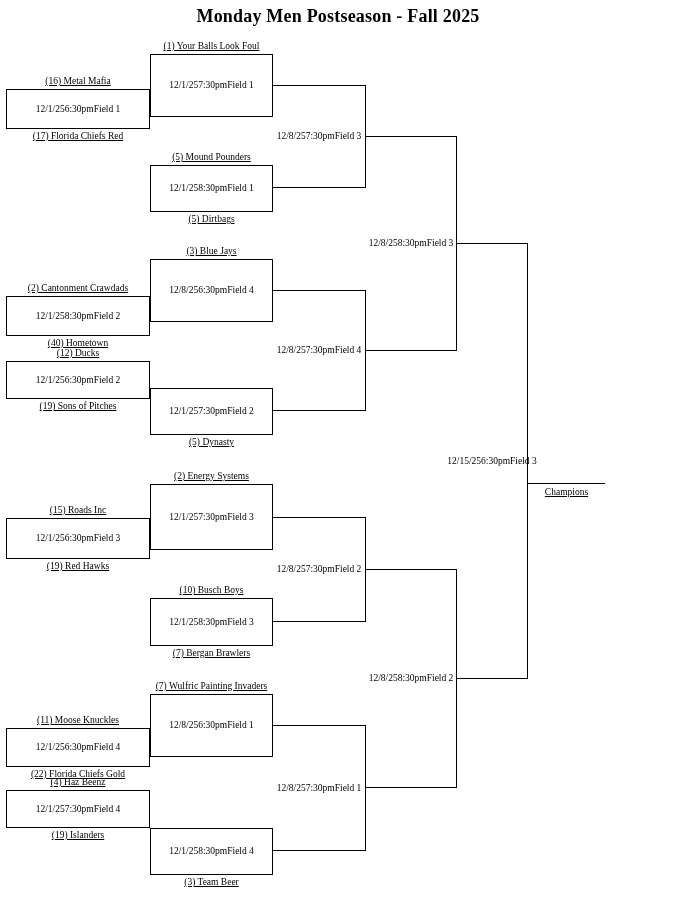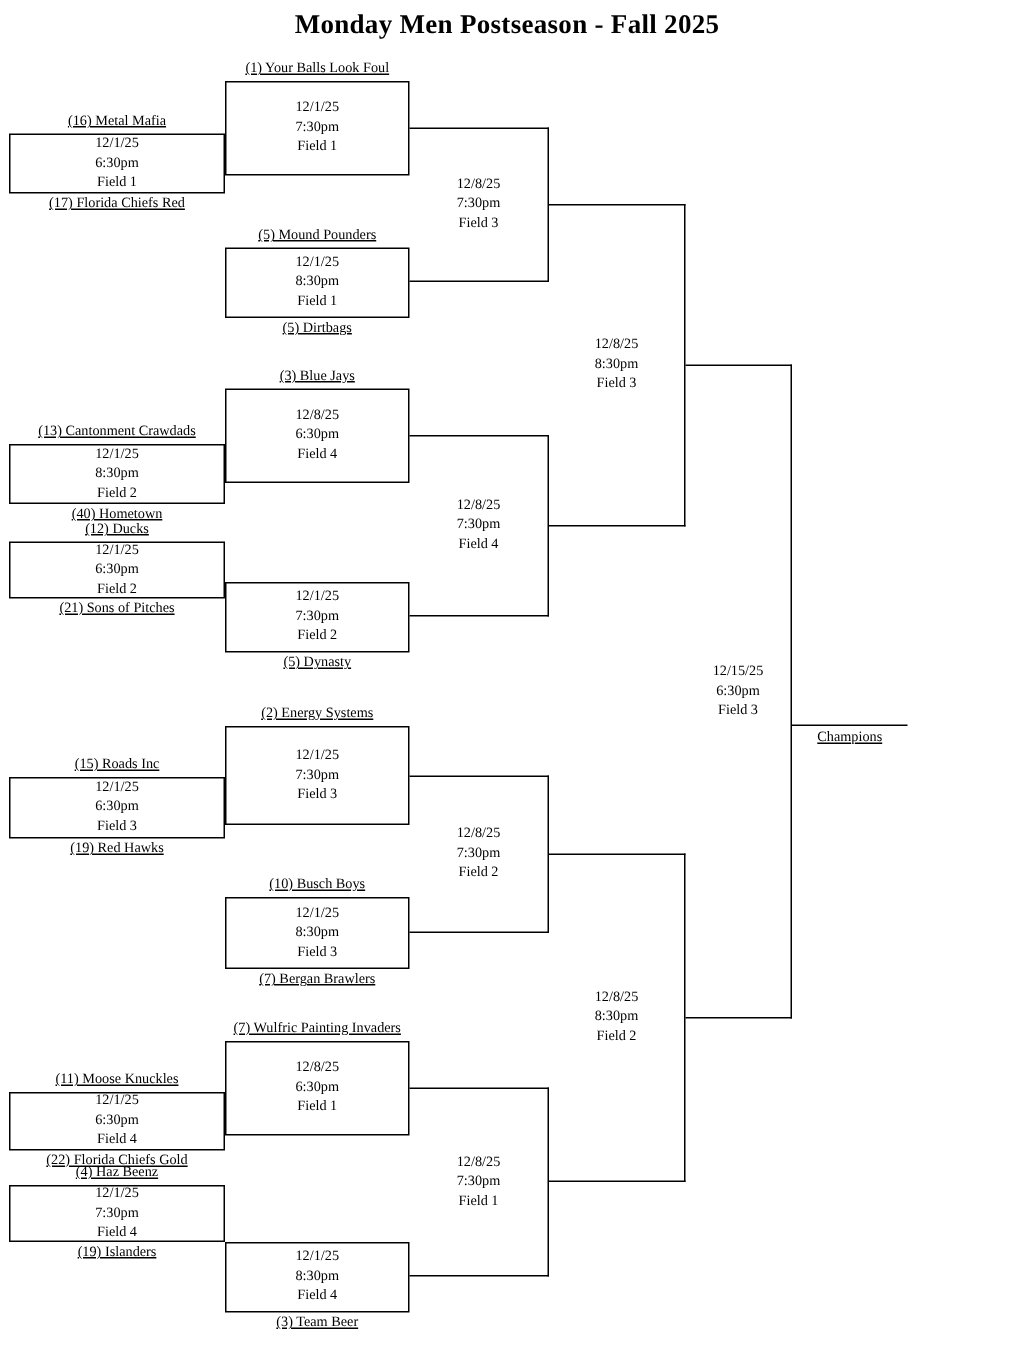--- a/index.html
+++ b/index.html
@@ -9,21 +9,21 @@
     font-family:"Liberation Serif","DejaVu Serif",serif;
     color:var(--text,#000000);
   }
   .title{
     position:absolute;left:0;top:6px;width:100%;margin:0;
     text-align:center;font-size:18px;font-weight:bold;letter-spacing:.2px;
   }
   .box{
     position:absolute;box-sizing:border-box;
     border:1px solid var(--line,#000000);
-    display:flex;flex-direction:column;justify-content:center;align-items:center;
+    display:flex;flex-direction:row;justify-content:center;align-items:center;
   }
   .box.open{border-left:none;}
   .gl{
     display:block;font-size:9.5px;line-height:13px;text-align:center;white-space:nowrap;
   }
   .t{
     position:absolute;height:13px;font-size:9.5px;line-height:13px;
     text-align:center;white-space:nowrap;text-decoration:underline;
   }
   .hline{
@@ -43,30 +43,30 @@
     <span class="gl">Field 1</span>
   </div>
   <div class="t" style="left:6px;top:75px;width:144px">(16) Metal Mafia</div>
   <div class="t" style="left:6px;top:130px;width:144px">(17) Florida Chiefs Red</div>
 
   <div class="box" style="left:6px;top:296px;width:144px;height:40px">
     <span class="gl">12/1/25</span>
     <span class="gl">8:30pm</span>
     <span class="gl">Field 2</span>
   </div>
-  <div class="t" style="left:6px;top:282px;width:144px">(13) Cantonment Crawdads</div>
+  <div class="t" style="left:6px;top:282px;width:144px">(2) Cantonment Crawdads</div>
   <div class="t" style="left:6px;top:337px;width:144px">(40) Hometown</div>
 
   <div class="box" style="left:6px;top:361px;width:144px;height:38px">
     <span class="gl">12/1/25</span>
     <span class="gl">6:30pm</span>
     <span class="gl">Field 2</span>
   </div>
   <div class="t" style="left:6px;top:347px;width:144px">(12) Ducks</div>
-  <div class="t" style="left:6px;top:400px;width:144px">(21) Sons of Pitches</div>
+  <div class="t" style="left:6px;top:400px;width:144px">(19) Sons of Pitches</div>
 
   <div class="box" style="left:6px;top:518px;width:144px;height:41px">
     <span class="gl">12/1/25</span>
     <span class="gl">6:30pm</span>
     <span class="gl">Field 3</span>
   </div>
   <div class="t" style="left:6px;top:504px;width:144px">(15) Roads Inc</div>
   <div class="t" style="left:6px;top:560px;width:144px">(19) Red Hawks</div>
 
   <div class="box" style="left:6px;top:728px;width:144px;height:39px">

